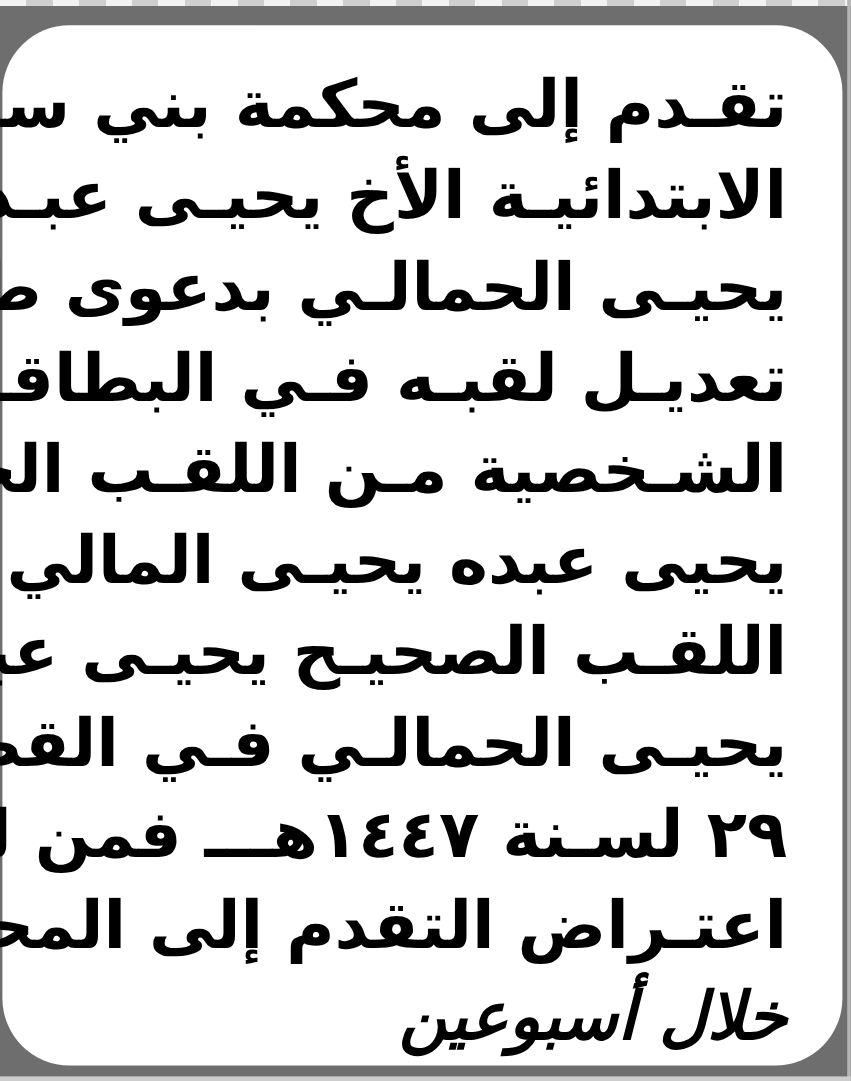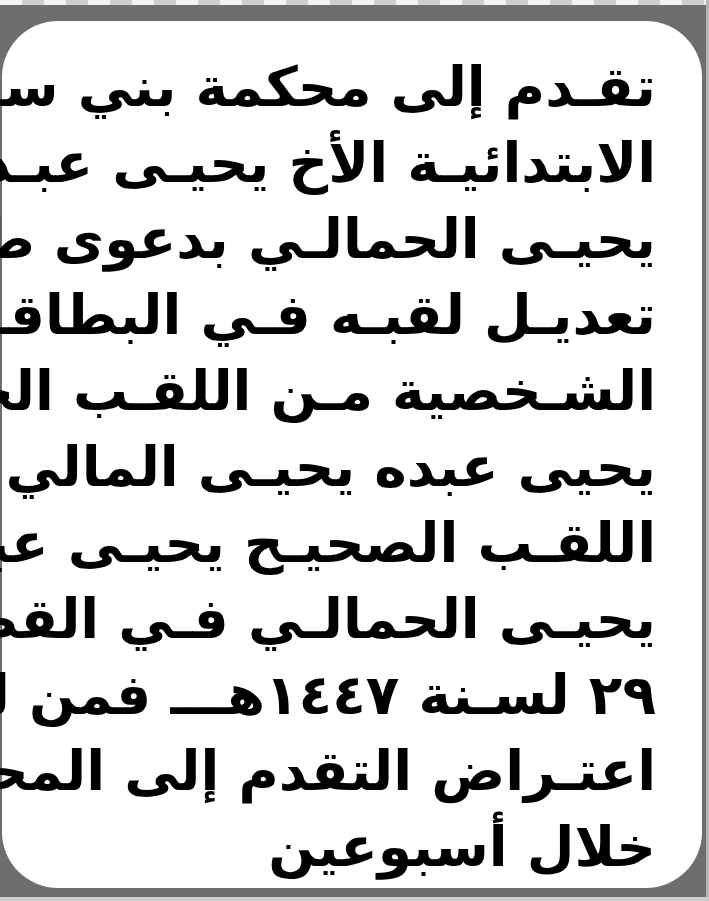--- a/index.html
+++ b/index.html
@@ -58,20 +58,21 @@
     -webkit-font-smoothing: antialiased;
   }
   .line {
     text-align: justify;
     text-align-last: justify;
     white-space: nowrap;
   }
   .line.last {
     text-align: right;
     text-align-last: right;
+    font-style: italic;
   }
 </style>
 </head>
 <body>
 
 <div class="page">
   <div class="top-dashes"></div>
   <div class="right-line"></div>
   <div class="bottom-line"></div>
 

